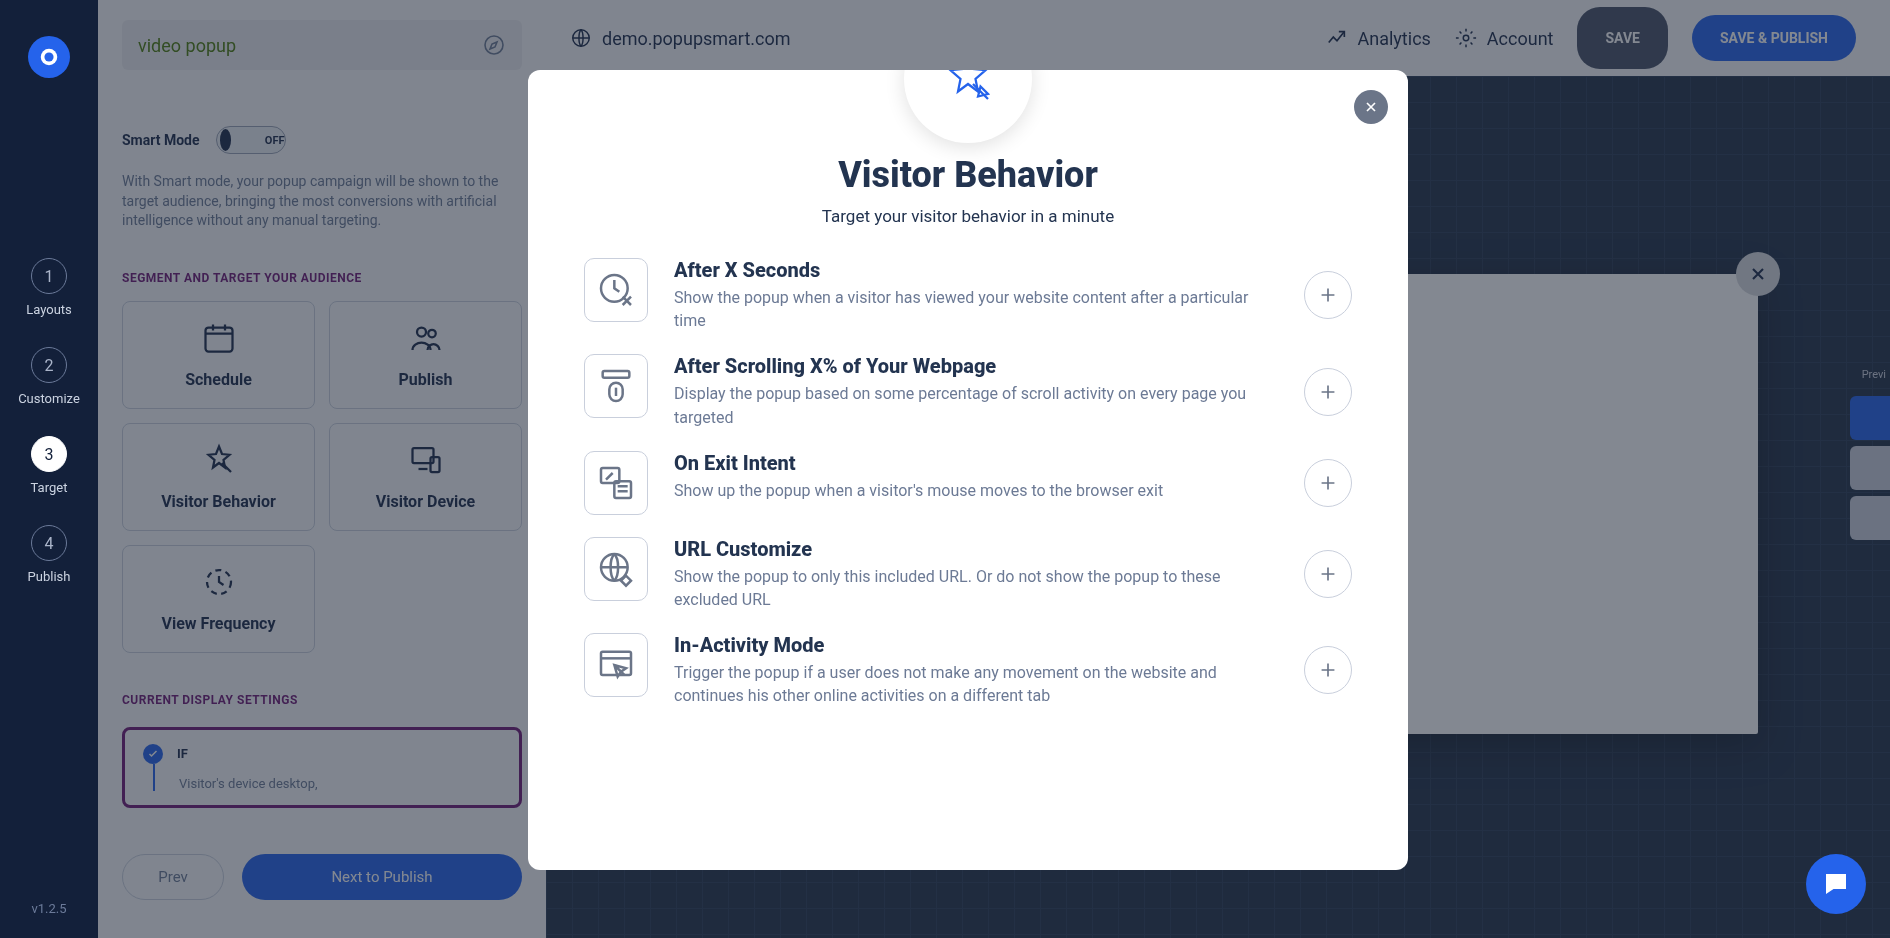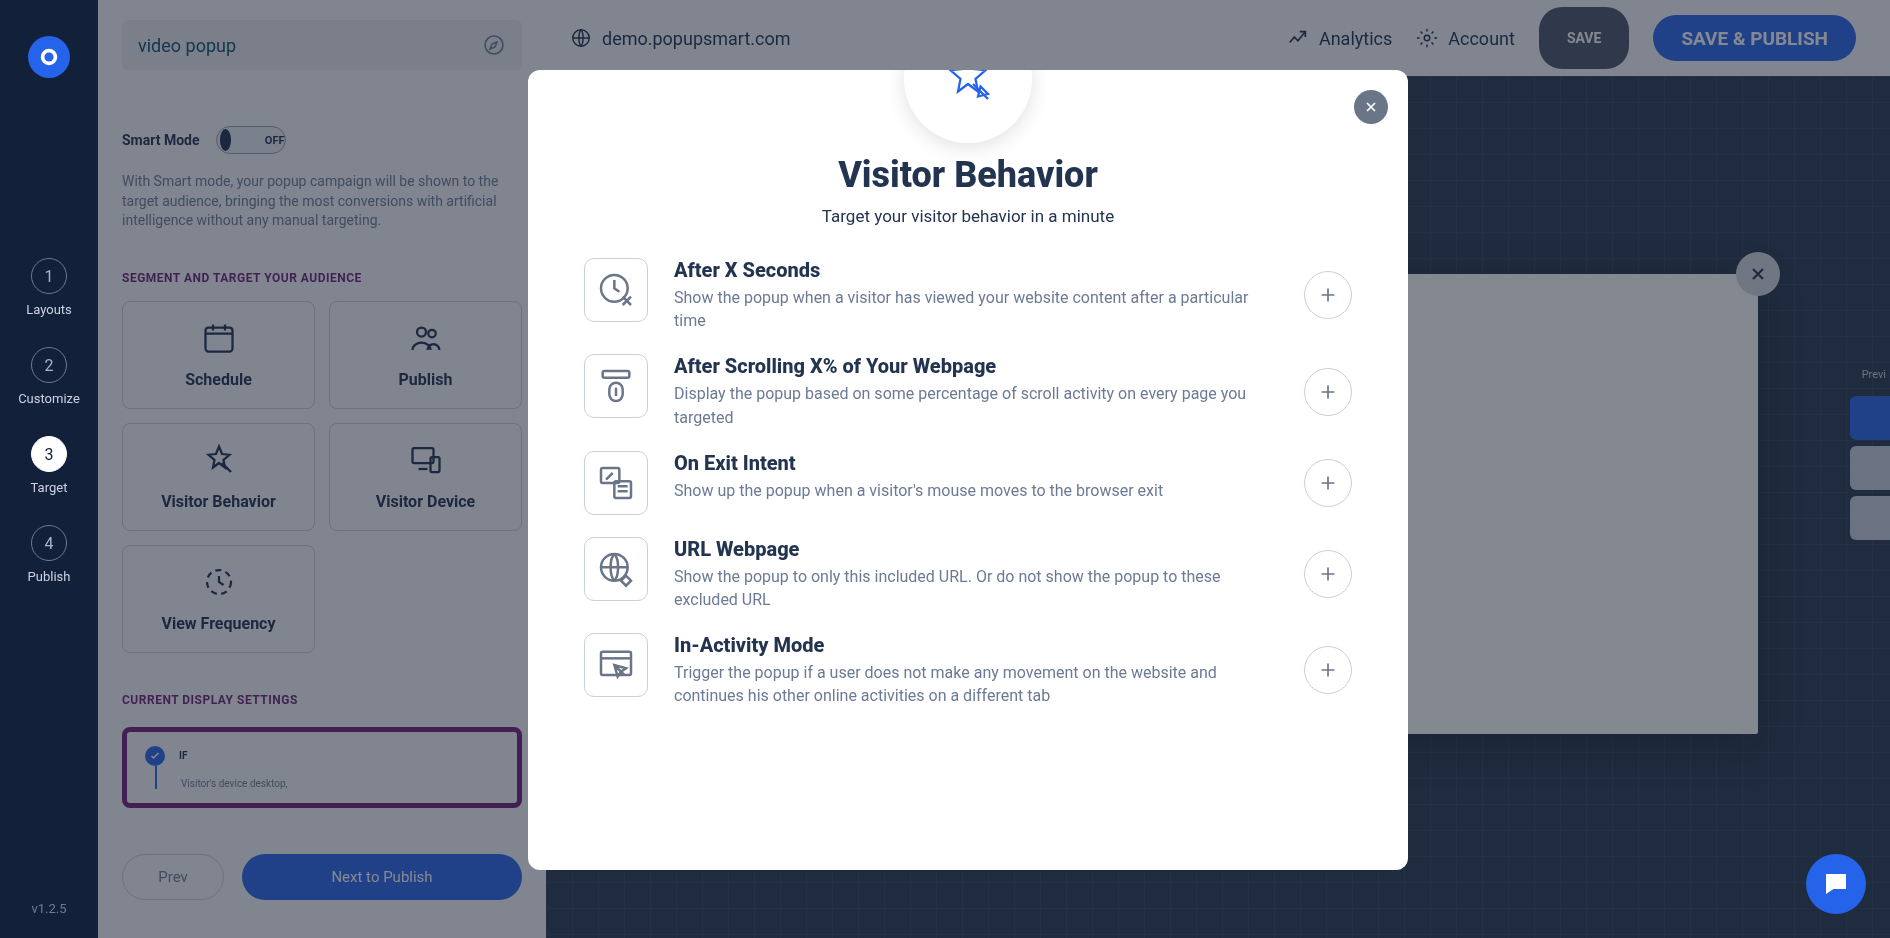--- a/index.html
+++ b/index.html
@@ -17,48 +17,48 @@
 .step-circle { width:36px; height:36px; border-radius:50%; border:1px solid #6b7a99; display:flex; align-items:center; justify-content:center; font-size:16px; color:#aab4c9;}
 .step.active .step-circle{ background:#fff; color:#13203a; border-color:#fff;}
 .step-label { font-size:13px; color:#cbd3e1;}
 .rail-ver { position:absolute; bottom:22px; font-size:13px; color:#6b7a99;}
 
 
 .panel {
   position:absolute; left:98px; top:0; width:448px; height:100%; background:#f8f9fb; padding:20px 24px;
   display:flex; flex-direction:column;
 }
-.search{ height:50px; background:#ececef; border-radius:6px; display:flex; align-items:center; padding:0 16px; color:#0c4a6e; font-size:18px; justify-content:space-between;}
+.search{ height:50px; background:#ececef; border-radius:6px; display:flex; align-items:center; padding:0 16px; color:#4d7c0f; font-size:18px; justify-content:space-between;}
 .smart{ margin-top:56px; display:flex; align-items:center; gap:16px;}
 .smart-label{ font-size:14px; font-weight:700; color:#1b2a4a;}
 .toggle{ width:70px; height:28px; border-radius:14px; border:1px solid #9aa3b5; background:#eceff4; position:relative; display:flex; align-items:center;}
 .toggle-knob{width:22px;height:22px;border-radius:50%;background:#1b2a4a;margin-left:3px;}
 .toggle-text{font-size:11px;font-weight:700;color:#1b2a4a;margin-left:24px;padding-left:10px;}
 .smart-desc{ margin-top:18px; font-size:14px; color:#6c7a95; line-height:1.4;}
 .sect{ margin-top:40px; font-size:12px; font-weight:700; letter-spacing:.5px; color:#701a75; text-transform:uppercase;}
 .grid{ margin-top:16px; display:grid; grid-template-columns:1fr 1fr; gap:14px;}
 .tile{ height:108px; border:1px solid #c9cfdc; border-radius:8px; display:flex; flex-direction:column; align-items:center; justify-content:center; gap:14px; color:#1b2a4a; font-weight:700; font-size:16px; cursor:pointer;}
 .tile svg{width:36px;height:36px;stroke:#1b2a4a;fill:none;stroke-width:1.5;}
-.setlist{ margin-top:20px; border:5px solid #701a75; border-radius:8px; padding:14px 18px; font-size:10px; color:#1b2a4a;}
+.setlist{ margin-top:20px; border:3px solid #701a75; border-radius:8px; padding:14px 18px; font-size:13px; color:#1b2a4a;}
 .setlist .if{display:flex;align-items:center;gap:14px;font-weight:700;}
 .ifdot{width:20px;height:20px;border-radius:50%;background:#2563eb;display:flex;align-items:center;justify-content:center;}
 .ifdot svg{width:12px;height:12px;fill:#fff;}
 .setlist .rule{margin-left:10px;border-left:2px solid #2563eb;padding:12px 0 0 24px;color:#6c7a95;}
 .footer{ margin-top:auto; display:flex; gap:18px; padding:18px 0;}
 .btn-prev{ width:102px; height:46px; border:1px solid #c9cfdc; border-radius:23px; background:#f8f9fb; color:#6c7a95; font-size:15px;}
 .btn-next{ flex:1; height:46px; border:none; border-radius:23px; background:#2563eb; color:#fff; font-size:15px;}
 
 
 .canvas{ position:absolute; left:546px; top:0; right:0; height:100%; background:#f8f9fb; }
 .topbar{ height:76px; display:flex; align-items:center; gap:24px; padding:0 24px;}
 .globe{display:flex;align-items:center;gap:10px;color:#1b2a4a;font-size:18px;}
 .topbar .spacer{flex:1;}
 .toplink{display:flex;align-items:center;gap:10px;color:#1b2a4a;font-size:18px;cursor:pointer;}
 .btn-save{height:62px;padding:0 28px;border-radius:23px;background:#475066;color:#fff;border:none;font-weight:700;font-size:14px;}
-.btn-pub{height:46px;padding:0 28px;border-radius:23px;background:#2563eb;color:#fff;border:none;font-weight:700;font-size:19px;margin-right:10px;}
+.btn-pub{height:46px;padding:0 28px;border-radius:23px;background:#2563eb;color:#fff;border:none;font-weight:700;font-size:14px;margin-right:10px;}
 .workspace{ position:absolute; left:0; right:0; top:76px; bottom:0;
   background-color:#223148;
   background-image:linear-gradient(#2c3d57 1px,transparent 1px),linear-gradient(90deg,#2c3d57 1px,transparent 1px);
   background-size:26px 26px;
 }
 .preview-card{ position:absolute; left:72px; top:198px; width:1140px; height:460px; background:#fff; border-radius:2px; box-shadow:0 10px 40px rgba(0,0,0,.35); display:flex;}
 .preview-card .half{flex:1;}
 .preview-text{ display:flex; flex-direction:column; justify-content:center; align-items:flex-start; padding:0 50px;}
 .preview-text h1{ font-size:56px; font-weight:900; color:#1b2a4a; line-height:1.1;}
 .preview-close{position:absolute;right:-22px;top:-22px;width:44px;height:44px;border-radius:50%;background:#d7d9de;display:flex;align-items:center;justify-content:center;cursor:pointer;}
@@ -349,21 +349,21 @@
 
     <div class="opt">
       <div class="opt-ico">
           <svg viewBox="0 0 24 24">
             <circle cx="11" cy="11" r="8"></circle>
             <path d="M3 11h16M11 3c3 3 3 13 0 16M11 3c-3 3-3 13 0 16"></path>
             <path d="M15 19l3-3 3 3-3 3z"></path>
           </svg>
         </div>
       <div class="opt-body">
-        <h3>URL Webpage</h3>
+        <h3>URL Customize</h3>
         <p>Show the popup to only this included URL. Or do not show the popup to these excluded URL</p>
       </div>
       <div class="opt-add">
           <svg viewBox="0 0 24 24">
             <path d="M12 5v14M5 12h14"></path>
           </svg>
         </div>
     </div>
 
     <div class="opt">

